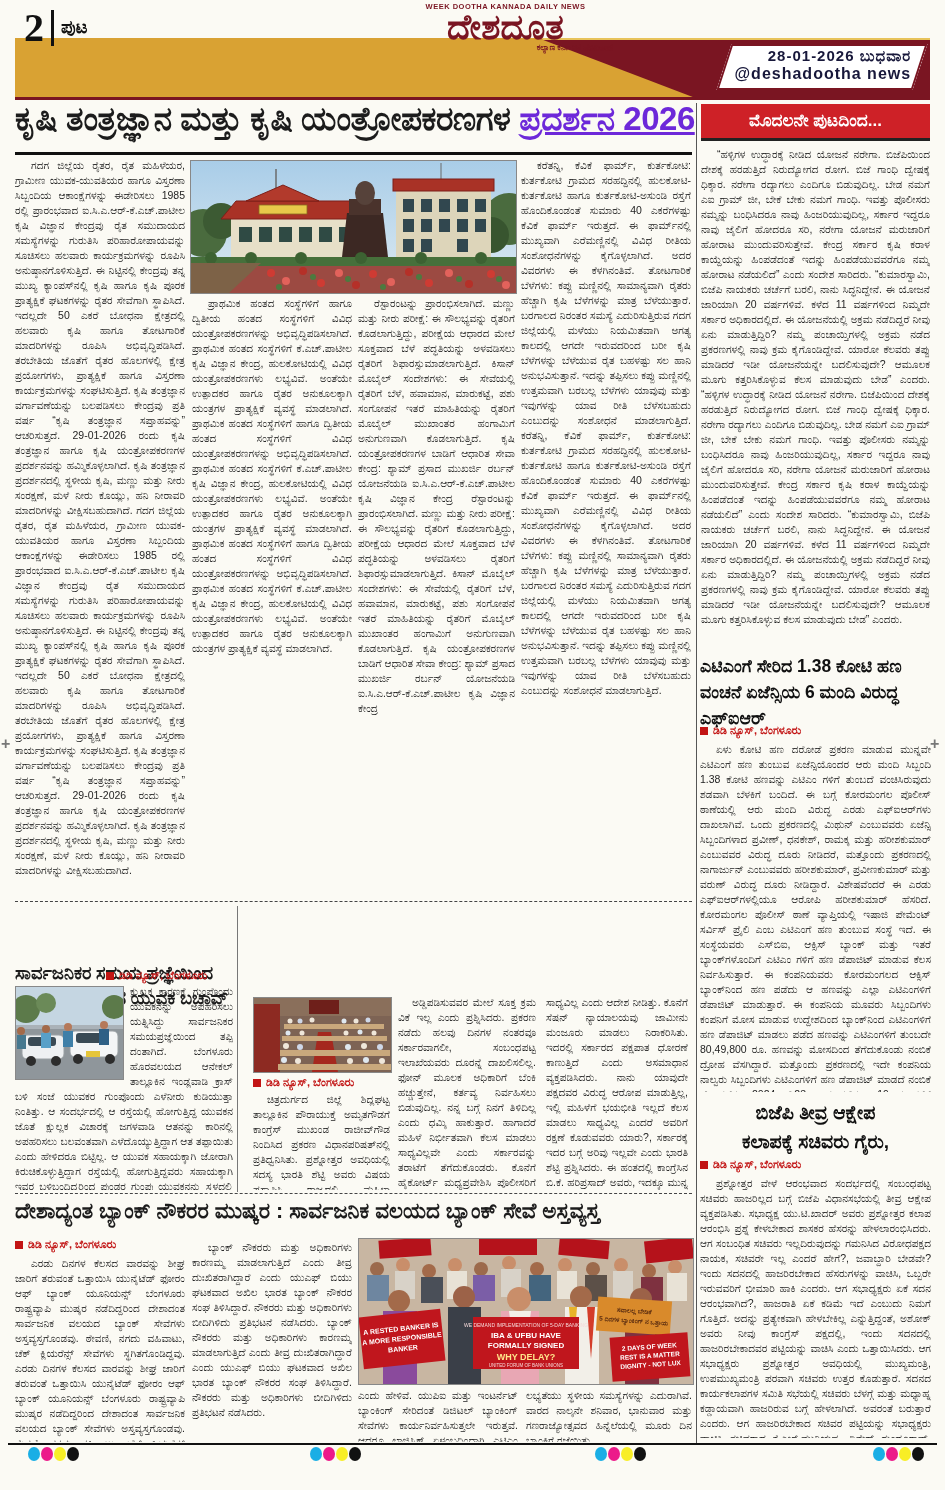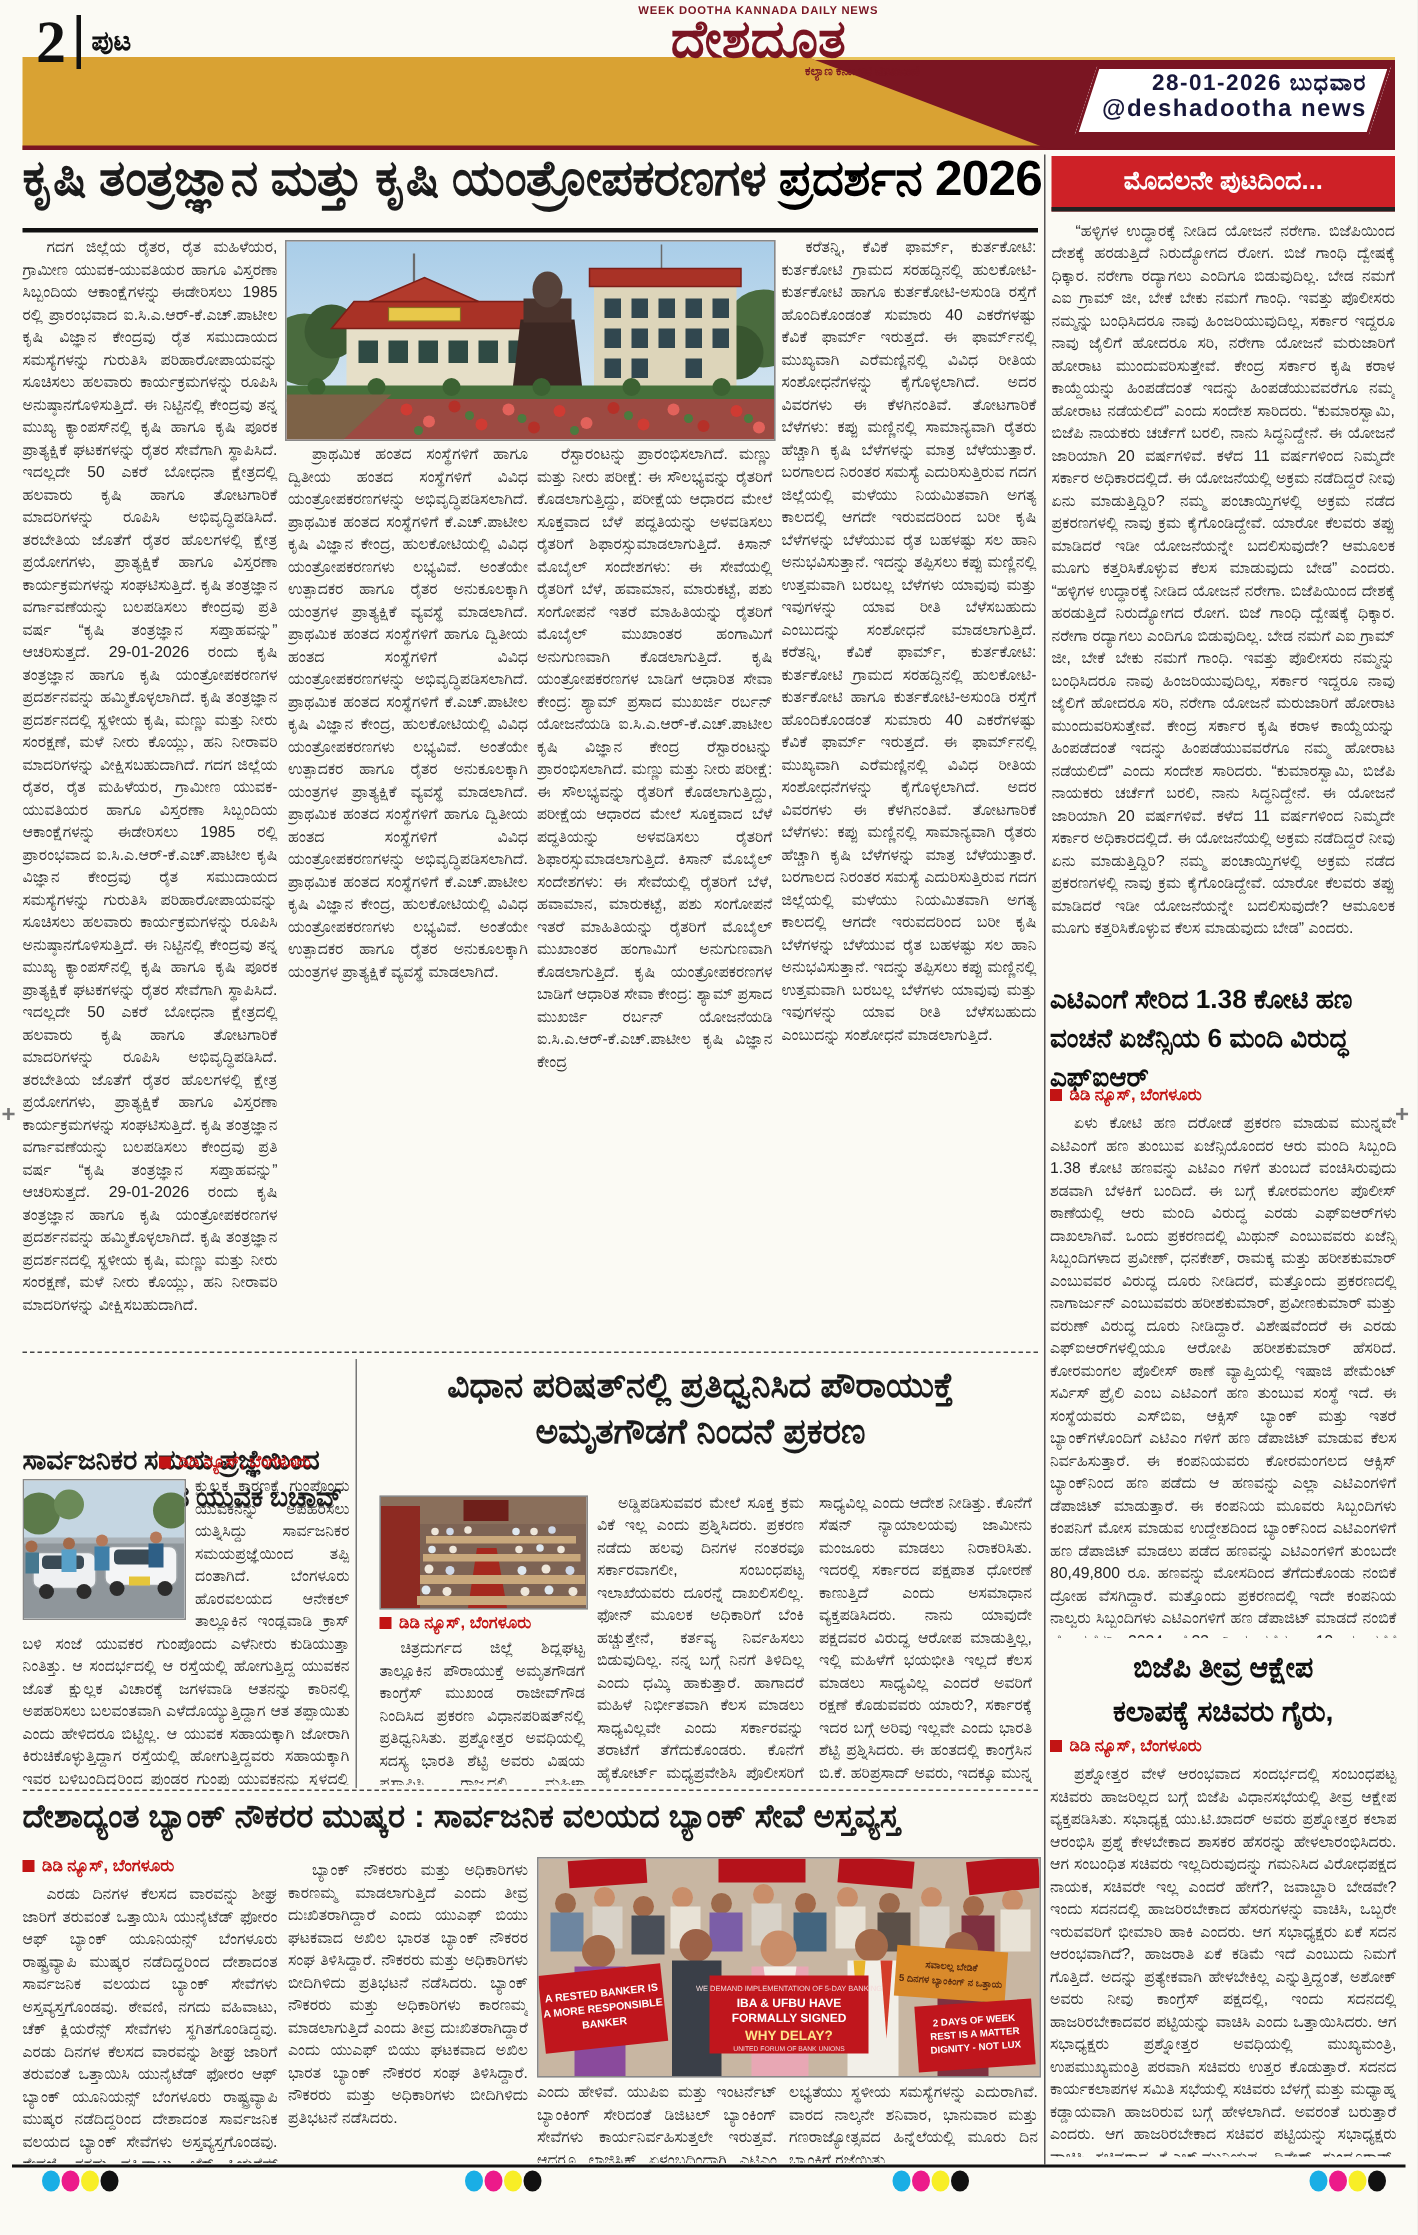--- a/index.html
+++ b/index.html
@@ -19,21 +19,21 @@
   .pagenum .n{font-size:40px;font-weight:bold;font-family:"Liberation Serif","DejaVu Serif",serif;}
   .pagenum .bar{width:3px;height:36px;background:#111;}
   .pagenum .lbl{font-size:18px;font-weight:bold;}
   .logo{left:398px;top:2px;width:215px;text-align:center;color:#7a1522;}
   .logo .eng{font-size:7.5px;font-weight:bold;letter-spacing:.5px;}
   .logo .kan{font-size:35px;font-weight:bold;line-height:32px;}
   .logo .tag{font-size:8px;font-weight:bold;text-align:right;}
   
   .main-headline{left:15px;top:100px;width:677px;height:48px;font-size:33px;font-weight:bold;
                  white-space:nowrap;letter-spacing:-.5px;border-bottom:3px solid #101010;padding-bottom:4px;}
-  .accent{color:#000000;}
+  .accent{color:#6d28d9;text-decoration:underline;}
   
   .kn{position:absolute;font-size:10.5px;line-height:15px;text-align:justify;overflow:hidden;
       color:#242424;text-indent:16px;word-break:break-word;}
   .byline{position:absolute;display:flex;align-items:center;gap:5px;font-size:11px;font-weight:bold;color:#c21414;}
   .byline .sq{width:8px;height:8px;background:#c21414;flex:0 0 auto;}
   
   .vrule{position:absolute;width:1px;background:#555;}
   .dash{position:absolute;border-top:1.5px dashed #444;height:0;}
   .solidline{position:absolute;background:#111;}
   
@@ -225,24 +225,20 @@
           <circle cx="88" cy="38" r="4" fill="#b5795a"></circle>
             <rect x="83" y="42" width="10" height="16" fill="#2e5f86"></rect>
           <circle cx="5" cy="44" r="4" fill="#a36a4a"></circle>
             <rect x="1" y="48" width="9" height="14" fill="#46788f"></rect>
         </g>
       </svg>
     </div>
     <span>ಕ್ಷುಲ್ಲಕ ಕಾರಣಕ್ಕೆ ಗುಂಪೊಂದು ಯುವಕನನ್ನು ಅಪಹರಿಸಲು ಯತ್ನಿಸಿದ್ದು ಸಾರ್ವಜನಿಕರ ಸಮಯಪ್ರಜ್ಞೆಯಿಂದ ತಪ್ಪಿ ದಂತಾಗಿದೆ. ಬೆಂಗಳೂರು ಹೊರವಲಯದ ಆನೇಕಲ್ ತಾಲ್ಲೂಕಿನ ಇಂಡ್ಲವಾಡಿ ಕ್ರಾಸ್ ಬಳಿ ಸಂಜೆ ಯುವಕರ ಗುಂಪೊಂದು ಎಳೆನೀರು ಕುಡಿಯುತ್ತಾ ನಿಂತಿತ್ತು. ಆ ಸಂದರ್ಭದಲ್ಲಿ ಆ ರಸ್ತೆಯಲ್ಲಿ ಹೋಗುತ್ತಿದ್ದ ಯುವಕನ ಜೊತೆ ಕ್ಷುಲ್ಲಕ ವಿಚಾರಕ್ಕೆ ಜಗಳವಾಡಿ ಆತನನ್ನು ಕಾರಿನಲ್ಲಿ ಅಪಹರಿಸಲು ಬಲವಂತವಾಗಿ ಎಳೆದೊಯ್ಯುತ್ತಿದ್ದಾಗ ಆತ ತಪ್ಪಾಯಿತು ಎಂದು ಹೇಳಿದರೂ ಬಿಟ್ಟಿಲ್ಲ. ಆ ಯುವಕ ಸಹಾಯಕ್ಕಾಗಿ ಜೋರಾಗಿ ಕಿರುಚಿಕೊಳ್ಳುತ್ತಿದ್ದಾಗ ರಸ್ತೆಯಲ್ಲಿ ಹೋಗುತ್ತಿದ್ದವರು ಸಹಾಯಕ್ಕಾಗಿ ಇವರ ಬಳಿಬಂದಿದ್ದರಿಂದ ಪುಂಡರ ಗುಂಪು ಯುವಕನನ್ನು ಸ್ಥಳದಲ್ಲಿ ಬಿಟ್ಟು ಪರಾರಿಯಾಗಿದೆ. ಸುದ್ದಿ ತಿಳಿದು ಪೊಲೀಸರು ಸ್ಥಳಕ್ಕೆ ಆಗಮಿಸಿ ಪರಿಶೀಲನೆ ನಡೆಸಿದ್ದಾರೆ. ಒಟ್ಟಾರೆ ಸಾರ್ವಜನಿಕರ ಸಮಯಪ್ರಜ್ಞೆಯಿಂದ ಹಾಗೂ ಮಾನವೀಯತೆ ಮೆರೆದಿದ್ದರಿಂದ ಪುಂಡರ ಕೈಗೆ ಸಿಗದೇ ಯುವಕ ಬಚಾವ್ ಆಗಿದ್ದಾನೆ.</span>
   </div>
 
-  <div class="abs council-head">
-    <div>ವಿಧಾನ ಪರಿಷತ್‌ನಲ್ಲಿ ಪ್ರತಿಧ್ವನಿಸಿದ ಪೌರಾಯುಕ್ತೆ</div>
-    <div>ಅಮೃತಗೌಡಗೆ ನಿಂದನೆ ಪ್ರಕರಣ</div>
-  </div>
   <div class="photo" style="left:253px;top:997px;width:137px;height:74px;">
     <svg width="137" height="74" viewBox="0 0 137 74">
       <rect width="137" height="74" fill="#7d6354"></rect>
       <rect x="0" y="0" width="137" height="18" fill="#8a6f5b"></rect>
       <rect x="55" y="2" width="30" height="14" fill="#6e1f1a"></rect>
       <rect x="0" y="6" width="26" height="68" fill="#8d2a22"></rect>
       <polygon points="58,74 84,74 77,34 64,34" fill="#a5281e"></polygon>
       <g fill="#c9a87c">
         <rect x="30" y="26" width="100" height="5"></rect>
           <rect x="28" y="38" width="105" height="5"></rect>

